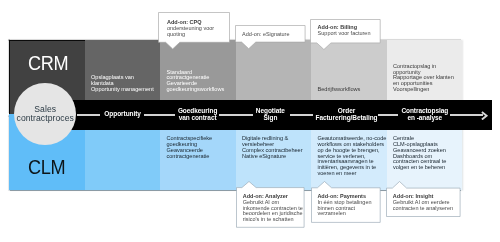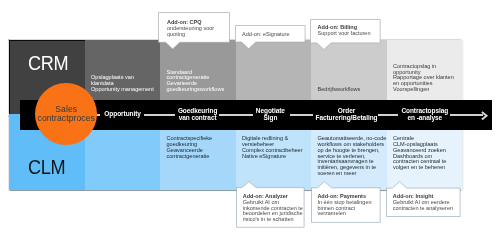--- a/index.html
+++ b/index.html
@@ -25,21 +25,21 @@
 
   
   #bar{position:absolute;left:20px;top:100px;width:471.5px;height:29.5px;background:#000;}
   .stage-label{position:absolute;color:#ffffff;font-size:6.5px;font-weight:bold;
                line-height:7.2px;text-align:center;white-space:pre-line;letter-spacing:-0.06px;}
   .connector{position:absolute;height:2.3px;background:#d2d2d2;top:13.6px;}
   #arrowhead{position:absolute;left:461.2px;top:10.6px;}
 
   
   #circle{position:absolute;left:14.2px;top:83.4px;width:62px;height:62px;border-radius:50%;
-          background:#f97316;display:flex;align-items:center;justify-content:center;margin-left:21px;}
+          background:#e5e5e5;display:flex;align-items:center;justify-content:center;}
   #circle-text{font-size:8.6px;line-height:9.4px;color:#2b3a44;text-align:center;white-space:pre-line;letter-spacing:0.07px;}
 
   
   .callout-svg{position:absolute;overflow:visible;}
   .callout-text{position:absolute;font-size:5.5px;line-height:5.85px;color:#4a4a4a;}
   .callout-text span{display:block;white-space:pre;}
   .ct-title{font-weight:bold;color:#3a3a3a;}
 </style>
 </head>
 <body>

